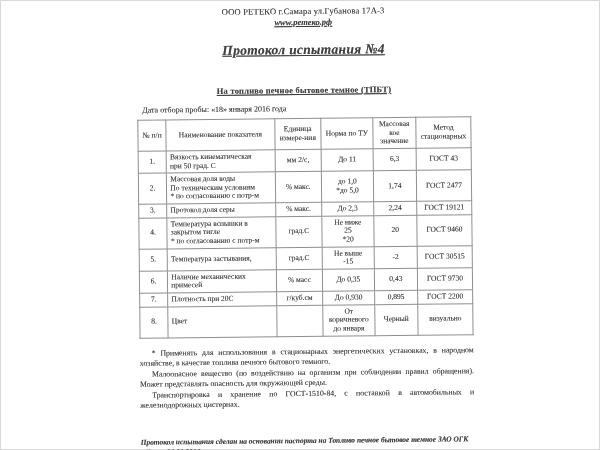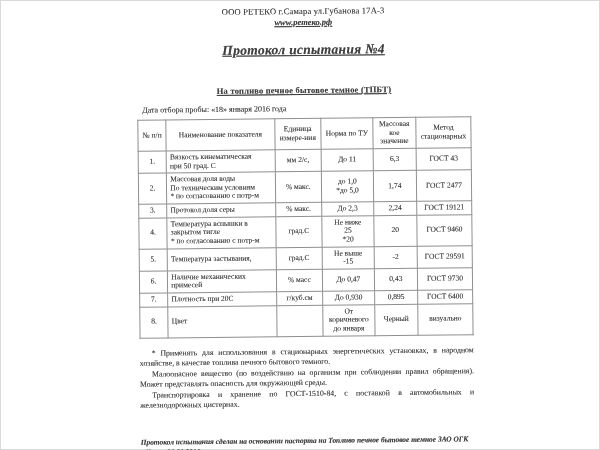--- a/index.html
+++ b/index.html
@@ -156,38 +156,38 @@
         <td class="fact">20</td>
         <td class="meth">ГОСТ 9460</td>
       </tr>
       <tr>
         <td class="num">5.</td>
         <td class="name">Температура застывания,</td>
         <td class="unit">град.С</td>
         <td class="norm">Не выше
 -15</td>
         <td class="fact">-2</td>
-        <td class="meth">ГОСТ 29591</td>
+        <td class="meth">ГОСТ 30515</td>
       </tr>
       <tr>
         <td class="num">6.</td>
         <td class="name">Наличие механических
 примесей</td>
         <td class="unit">% масс</td>
-        <td class="norm">До 0,47</td>
+        <td class="norm">До 0,35</td>
         <td class="fact">0,43</td>
         <td class="meth">ГОСТ 9730</td>
       </tr>
       <tr>
         <td class="num">7.</td>
         <td class="name">Плотность при 20С</td>
         <td class="unit">г/куб.см</td>
         <td class="norm">До 0,930</td>
         <td class="fact">0,895</td>
-        <td class="meth">ГОСТ 6400</td>
+        <td class="meth">ГОСТ 2200</td>
       </tr>
       <tr>
         <td class="num">8.</td>
         <td class="name">Цвет</td>
         <td class="unit"></td>
         <td class="norm">От
 коричневого
 до января</td>
         <td class="fact">Черный</td>
         <td class="meth">визуально</td>

